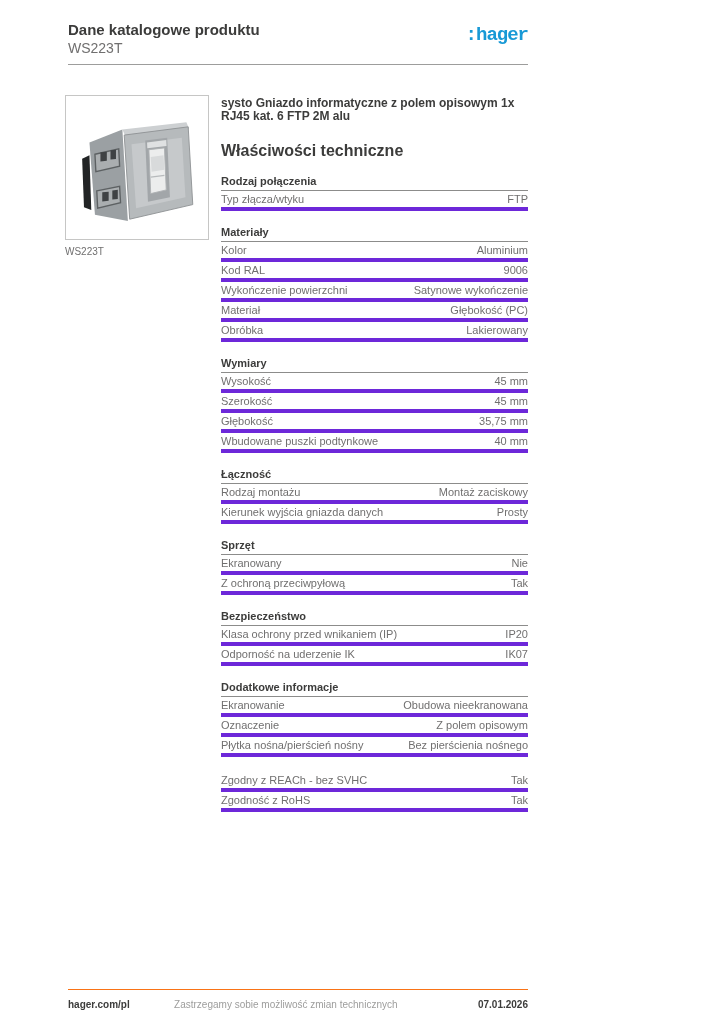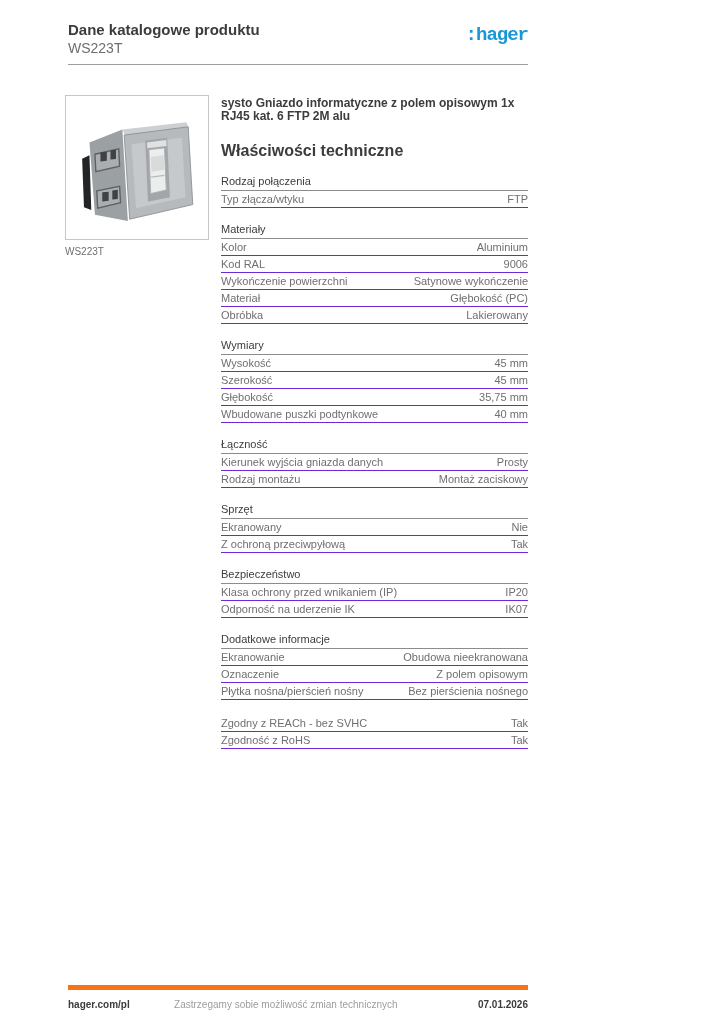--- a/index.html
+++ b/index.html
@@ -41,38 +41,38 @@
     display:flex; align-items:center; justify-content:center;
   }
   .image-box svg { width:128px; height:128px; display:block; }
   .image-caption { margin-top:6px; font-size:10px; color:#706f6f; }
   .spec-col { flex:1 1 auto; min-width:0; padding-top:2px; }
   .product-desc { font-size:12px; font-weight:bold; color:#3c3c3b; line-height:13px; }
   .specs-title { margin-top:19px; font-size:16px; font-weight:bold; color:#3c3c3b; }
   
   .section { margin-top:15px; }
   .section-heading {
-    font-size:11px; font-weight:normal; color:#3c3c3b;
+    font-size:11px; font-weight:bold; color:#3c3c3b;
     padding-bottom:3px;
     border-bottom:1px solid #8c8c8b;
     line-height:12px;
   }
   .spec-row {
     display:flex; justify-content:space-between; align-items:flex-start;
     font-size:11px; color:#706f6f;
     padding:2px 0 2px 0;
-    border-bottom:1px solid #6d28d9;
+    border-bottom:4px solid #6d28d9;
     line-height:12px;
   }
   .spec-label { text-align:left; white-space:nowrap; }
   .spec-value { text-align:right; white-space:nowrap; }
   
   .footer {
     position:absolute; left:60px; right:60px; bottom:14px;
-    border-top:5px solid #f97316;
+    border-top:1px solid #f97316;
     padding-top:9px;
     display:flex; justify-content:space-between; align-items:baseline;
     font-size:10px;
   }
   .footer-left  { font-weight:bold; color:#3c3c3b; text-decoration:none; }
   .footer-center{ color:#9d9d9c; flex:1; text-align:center; }
   .footer-right { font-weight:bold; color:#3c3c3b;padding-left:36px; }
 </style>
 </head>
 <body>
@@ -190,27 +190,27 @@
     <span class="spec-label">Wbudowane puszki podtynkowe</span>
     <span class="spec-value">40 mm</span>
   </div>
 </div>
   </div>
 
   <div class="section">
     <div class="section-heading">Łączność</div>
     <div>
   <div class="spec-row">
+    <span class="spec-label">Rodzaj montażu</span>
+    <span class="spec-value">Montaż zaciskowy</span>
+  </div>
+
+  <div class="spec-row">
     <span class="spec-label">Kierunek wyjścia gniazda danych</span>
     <span class="spec-value">Prosty</span>
-  </div>
-
-  <div class="spec-row">
-    <span class="spec-label">Rodzaj montażu</span>
-    <span class="spec-value">Montaż zaciskowy</span>
   </div>
 </div>
   </div>
 
   <div class="section">
     <div class="section-heading">Sprzęt</div>
     <div>
   <div class="spec-row">
     <span class="spec-label">Ekranowany</span>
     <span class="spec-value">Nie</span>

